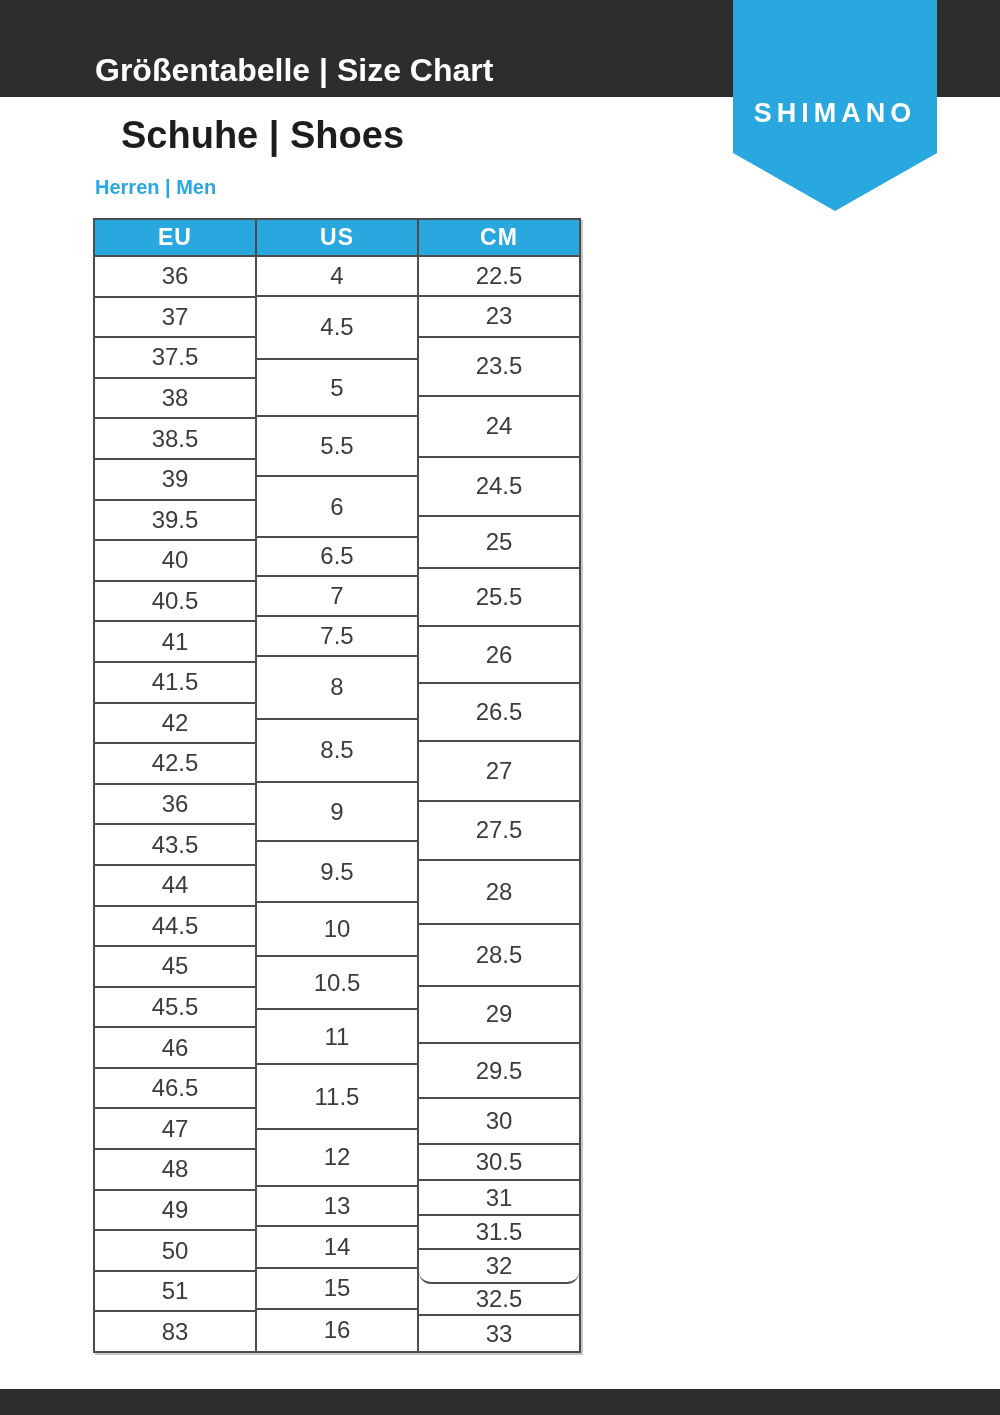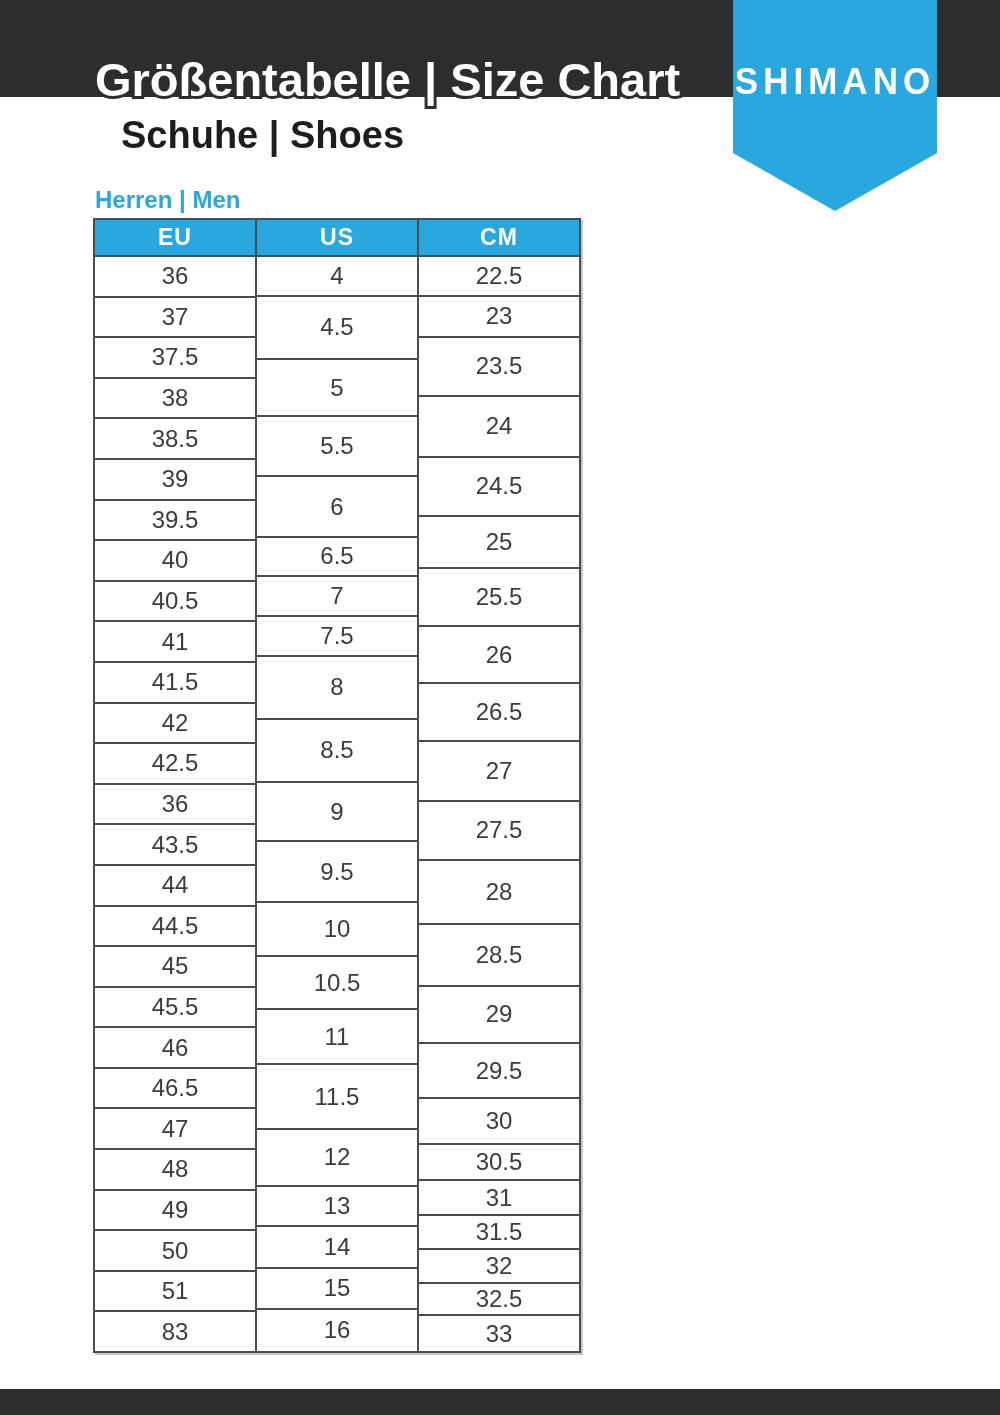--- a/index.html
+++ b/index.html
@@ -6,42 +6,42 @@
   .page{
     position:relative;width:1000px;height:1415px;background:#ffffff;
     font-family:"Liberation Sans",sans-serif;overflow:hidden;
   }
   .top-bar{
     position:absolute;left:0;top:0;width:1000px;height:97px;
     background:var(--dark,#2D2D2D);
   }
   .page-title{
     position:absolute;left:95px;top:52px;margin:0;
-    font-size:47px;font-weight:700;line-height:1.18;color:#ffffff;
+    font-size:32px;font-weight:700;line-height:1.18;color:#ffffff;
     letter-spacing:0px;white-space:nowrap;z-index:2;
     -webkit-text-stroke:6px var(--dark,#2D2D2D);
     paint-order:stroke fill;
   }
   .page-subtitle{
     position:absolute;left:121px;top:114px;margin:0;
     font-size:38px;font-weight:700;color:#1D1D1D;white-space:nowrap;
   }
   .ribbon{
     position:absolute;left:733px;top:0;width:204px;height:211px;
     background:var(--accent,#29A7DF);z-index:3;
     clip-path:polygon(0 0,100% 0,100% 72.5%,50% 100%,0 72.5%);
     display:flex;justify-content:center;align-items:flex-start;
   }
   .brand{
-    margin-top:62px;font-size:35px;font-weight:700;color:#ffffff;
+    margin-top:98px;font-size:27px;font-weight:700;color:#ffffff;
     letter-spacing:5px;white-space:nowrap;transform:scaleY(1.03);
   }
   .section-label{
-    position:absolute;left:95px;top:186px;
-    font-size:24px;font-weight:700;color:var(--accent,#29A7DF);white-space:nowrap;
+    position:absolute;left:95px;top:176px;
+    font-size:20px;font-weight:700;color:var(--accent,#29A7DF);white-space:nowrap;
   }
   .size-table{
     position:absolute;left:93px;top:218px;width:488px;
     border:2px solid var(--border,#4C4C4C);box-sizing:border-box;
     background:#ffffff;box-shadow:2px 2px 0 #c6c6c6;
   }
   .thead{
     display:flex;height:37px;background:var(--accent,#29A7DF);
     border-bottom:2px solid var(--border,#4C4C4C);box-sizing:border-box;
   }
@@ -154,21 +154,21 @@
           <div class="cell" style="flex-grow: 60;">27</div>
           <div class="cell" style="flex-grow: 60;">27.5</div>
           <div class="cell" style="flex-grow: 64;">28</div>
           <div class="cell" style="flex-grow: 62;">28.5</div>
           <div class="cell" style="flex-grow: 58;">29</div>
           <div class="cell" style="flex-grow: 55;">29.5</div>
           <div class="cell" style="flex-grow: 45;">30</div>
           <div class="cell" style="flex-grow: 36;">30.5</div>
           <div class="cell" style="flex-grow: 34;">31</div>
           <div class="cell" style="flex-grow: 33;">31.5</div>
-          <div class="cell" style="flex-grow: 33;">32</div>
+          <div class="cell" style="flex-grow: 33; border-radius: 12px;">32</div>
           <div class="cell" style="flex-grow: 32;">32.5</div>
           <div class="cell" style="flex-grow: 36;">33</div>
         </div>
       </div>
   </div>
 
   <div class="bottom-bar"></div>
 
 </div>
 

